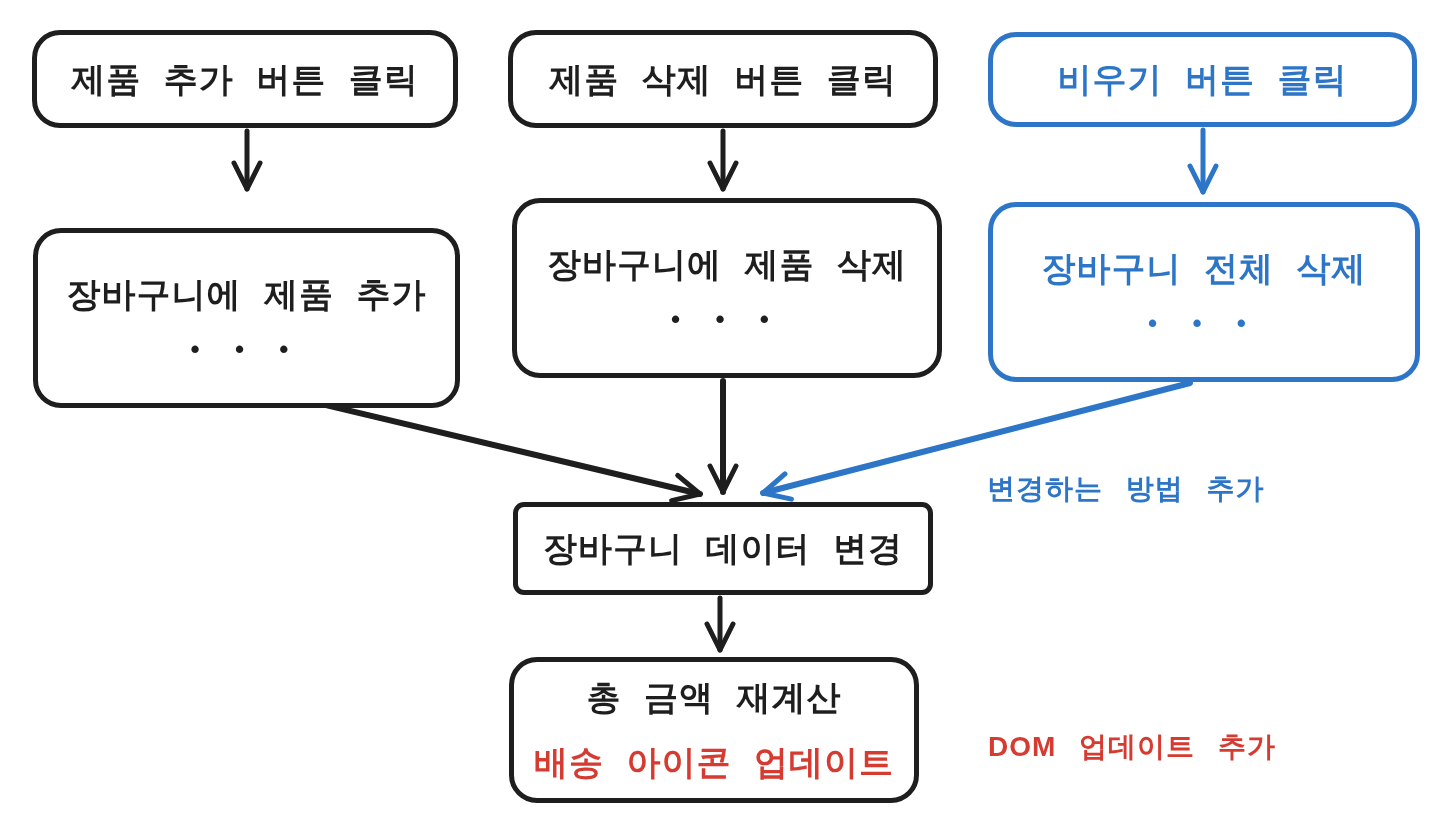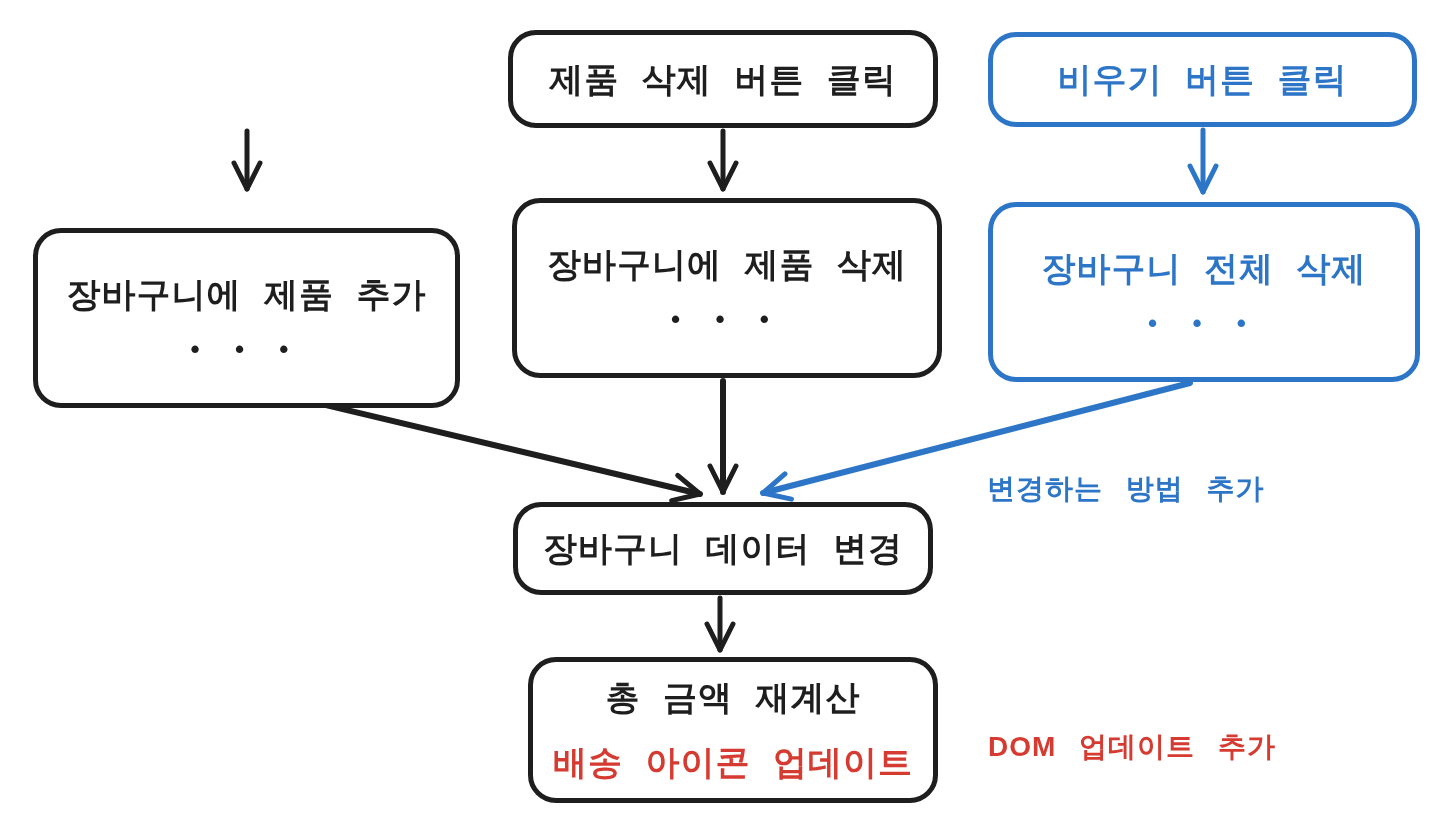--- a/index.html
+++ b/index.html
@@ -92,20 +92,23 @@
     <line class="stroke-ink" x1="723" y1="131" x2="723" y2="189" stroke-width="5" stroke-linecap="round" marker-end="url(#ah-ink)"></line>
     <line class="stroke-blue" x1="1203" y1="130" x2="1203" y2="192" stroke-width="5" stroke-linecap="round" marker-end="url(#ah-blue)"></line>
 
     <line class="stroke-ink" x1="237" y1="384" x2="700" y2="494" stroke-width="6" stroke-linecap="round" marker-end="url(#ah-ink)"></line>
     <line class="stroke-ink" x1="723" y1="381" x2="723" y2="492" stroke-width="6" stroke-linecap="round" marker-end="url(#ah-ink)"></line>
     <line class="stroke-blue" x1="1190" y1="383" x2="763" y2="493" stroke-width="6" stroke-linecap="round" marker-end="url(#ah-blue)"></line>
 
     <line class="stroke-ink" x1="720" y1="598" x2="720" y2="650" stroke-width="5" stroke-linecap="round" marker-end="url(#ah-ink)"></line>
   </svg>
 
+  <div class="node" style="left:32px; top:30px; width:426px; height:98px;">
+    <span class="node-label">제품 추가 버튼 클릭</span>
+  </div>
 
   <div class="node blue-node" style="left:988px; top:32px; width:429px; height:95px;">
     <span class="node-label">비우기 버튼 클릭</span>
   </div>
 
   <div class="node" style="left:508px; top:30px; width:430px; height:98px;">
     <span class="node-label">제품 삭제 버튼 클릭</span>
   </div>
 
   <div class="node" style="left:33px; top:198px; width:427px; height:180px;margin-top:30px;">
@@ -116,25 +119,25 @@
   <div class="node" style="left:512px; top:198px; width:430px; height:180px;">
     <span class="node-label">장바구니에 제품 삭제</span>
     <span class="dots">• • •</span>
   </div>
 
   <div class="node blue-node" style="left:988px; top:202px; width:432px; height:180px;">
     <span class="node-label">장바구니 전체 삭제</span>
     <span class="dots">• • •</span>
   </div>
 
-  <div class="node" style="left:513px; top:502px; width:420px; height:93px;">
+  <div class="node" style="left:513px; top:502px; width:420px; height:93px;border-radius:11px;">
     <span class="node-label">장바구니 데이터 변경</span>
   </div>
 
-  <div class="node" style="left:528px; top:657px; width:410px; height:146px; gap:24px;">
+  <div class="node" style="left:509px; top:657px; width:410px; height:146px; gap:24px;">
     <span class="node-line">총 금액 재계산</span>
     <span class="node-line red-line">배송 아이콘 업데이트</span>
   </div>
 
   <div class="note blue-note" style="left:987px; top:470px;">변경하는 방법 추가</div>
 
   <div class="note red-note" style="left:988px; top:728px;text-align:right;">DOM 업데이트 추가</div>
 
 </div>
 

